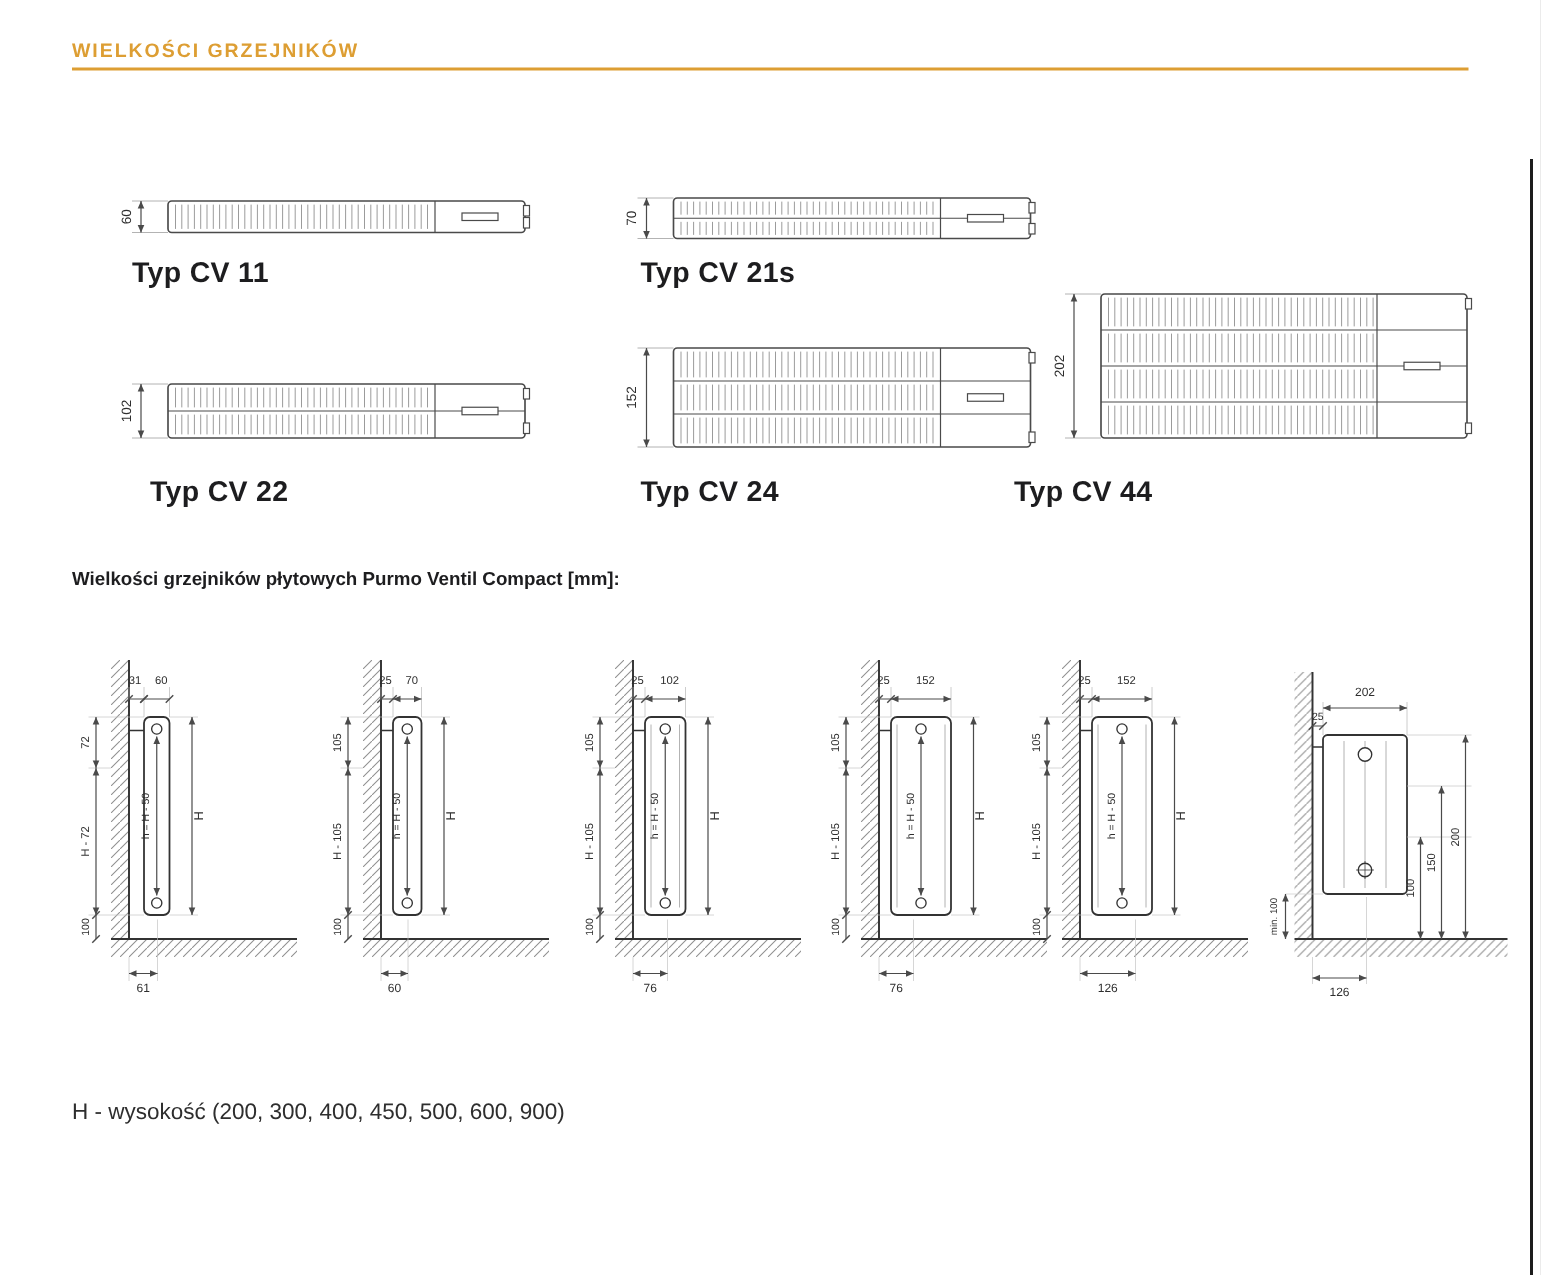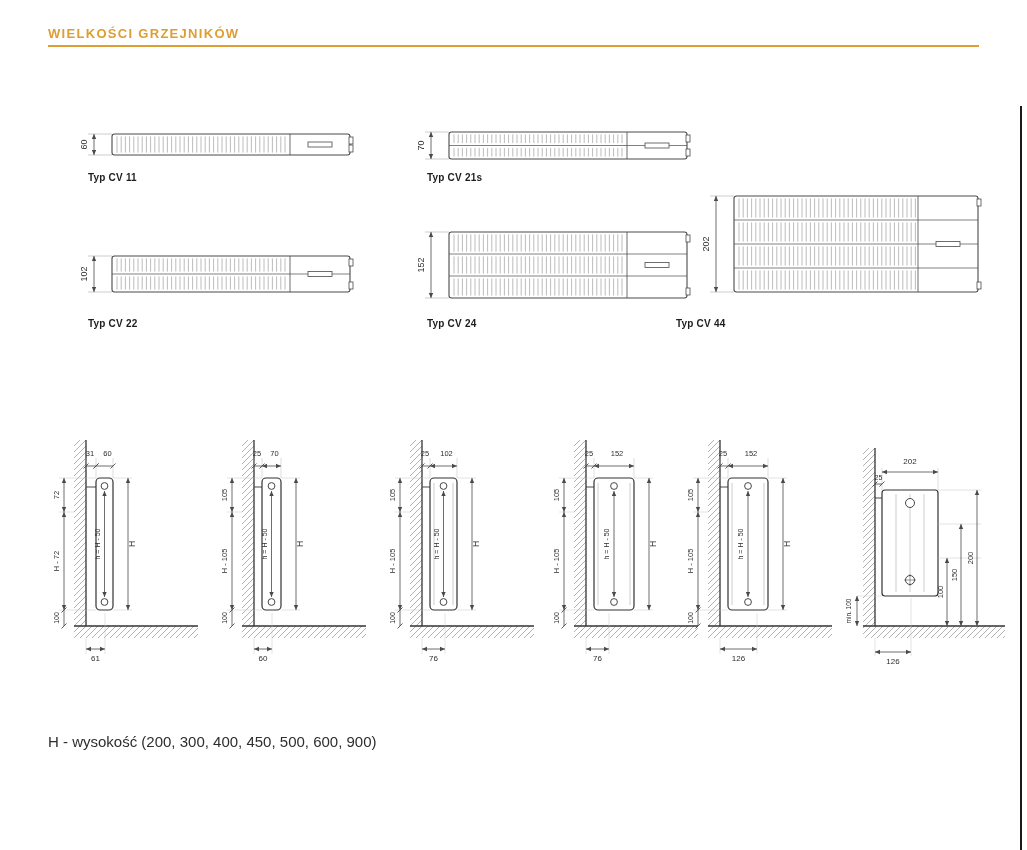--- a/index.html
+++ b/index.html
@@ -1,20 +1,20 @@
 <!DOCTYPE html>
 <html style="--accent: #dd9e33;"><head>
 <meta charset="utf-8">
 <style>
   html,body{margin:0;padding:0;background:#dcdcdc;}
   .page{position:relative;width:1027px;height:850px;background:#ffffff;font-family:"Liberation Sans",sans-serif;overflow:hidden;margin:0 auto;}
   .abs{position:absolute;}
   .page-title{left:48px;top:26px;font-size:13px;font-weight:bold;letter-spacing:1.3px;color:var(--accent,#dd9e33);}
   .title-rule{left:48px;top:45px;width:931px;height:2px;background:var(--accent,#dd9e33);}
-  .type-label{font-size:10px;font-weight:bold;color:#1d1d1f;letter-spacing:0.2px;}
+  .type-label{font-size:19px;font-weight:bold;color:#1d1d1f;letter-spacing:0.2px;}
   .section-title{left:48px;top:379px;font-size:12.5px;font-weight:bold;color:#1d1d1f;}
   .drawing{position:absolute;}
   .legend{left:48px;top:732px;font-size:15px;color:#2e2e2e;line-height:19px;}
   .edge-line{left:1020px;top:106px;width:2px;height:744px;background:#1c1c1c;}
   svg text{font-family:"Liberation Sans",sans-serif;}
 </style>
 </head>
 <body>
 
 <div class="page">
@@ -590,24 +590,25 @@
       <line x1="211.19999999999985" y1="80.4" x2="211.19999999999985" y2="99.6" stroke="#858585" stroke-width="0.55"></line>
       <line x1="215.39999999999984" y1="80.4" x2="215.39999999999984" y2="99.6" stroke="#858585" stroke-width="0.55"></line>
       <line x1="218" y1="6" x2="218" y2="102" stroke="#4a4a4a" stroke-width="0.8"></line>
       <rect x="236" y="51.5" width="24" height="5" fill="#fff" stroke="#4a4a4a" stroke-width="0.8"></rect>
       <rect x="277" y="9" width="4" height="7" fill="#fff" stroke="#4a4a4a" stroke-width="0.8"></rect>
       <rect x="277" y="92" width="4" height="7" fill="#fff" stroke="#4a4a4a" stroke-width="0.8"></rect>
     </svg>
 
   <div class="abs type-label" style="left:88px;top:172px">Typ CV 11</div>
   <div class="abs type-label" style="left:427px;top:172px">Typ CV 21s</div>
-  <div class="abs type-label" style="left:88px;top:318px">Typ CV 22</div>
+  <div class="abs type-label" style="left:100px;top:318px">Typ CV 22</div>
   <div class="abs type-label" style="left:427px;top:318px">Typ CV 24</div>
   <div class="abs type-label" style="left:676px;top:318px">Typ CV 44</div>
 
+  <div class="abs section-title">Wielkości grzejników płytowych Purmo Ventil Compact [mm]:</div>
 
   <svg class="drawing" id="sv0" style="left:50px;top:428px" width="160" height="245">
       <defs>
         <pattern id="hp0" width="6" height="6" patternUnits="userSpaceOnUse">
           <path d="M0 6 L6 0" stroke="#909090" stroke-width="0.7"></path>
         </pattern>
       </defs>
       <rect x="24" y="12" width="12" height="198" fill="url(#hp0)"></rect>
       <line x1="36" y1="12" x2="36" y2="198" stroke="#333" stroke-width="1.3"></line>
       <rect x="36" y="198" width="112" height="12" fill="url(#hp0)"></rect>

